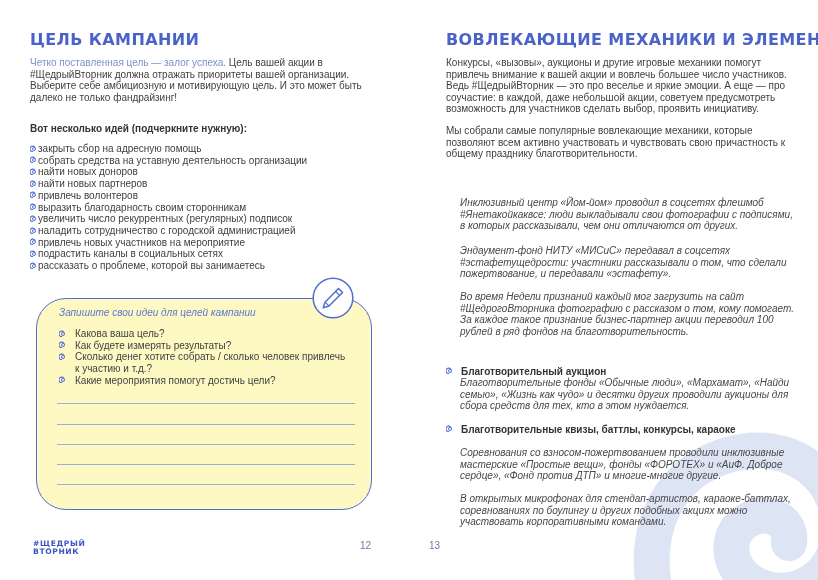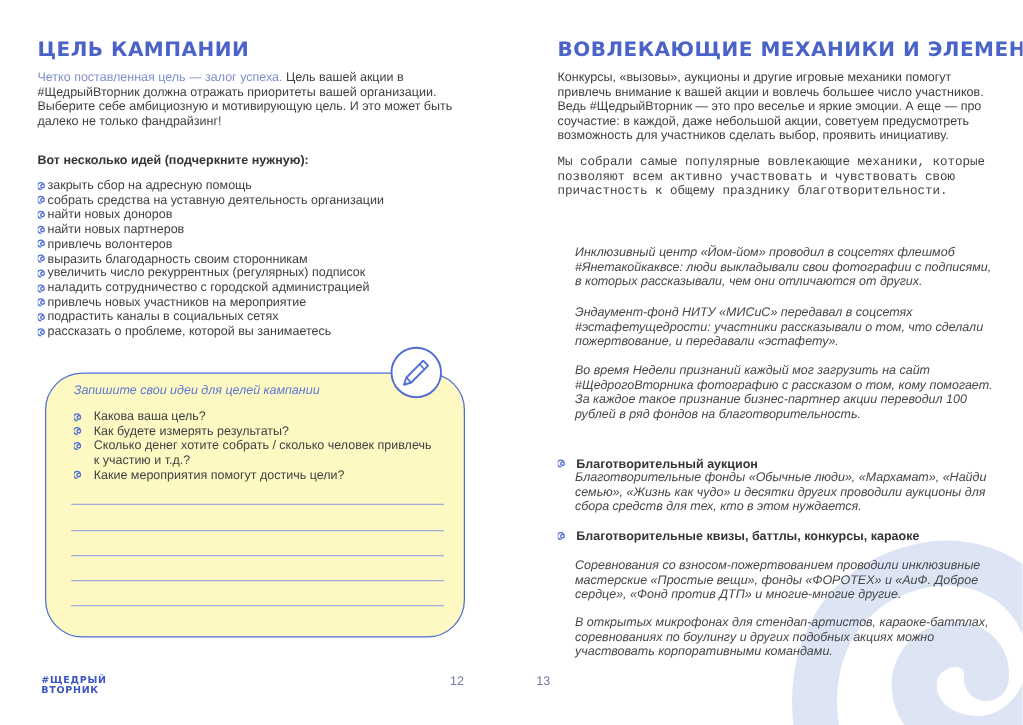--- a/index.html
+++ b/index.html
@@ -206,21 +206,21 @@
     <path d="M26.5 11.5 l4 4 L17 29 l-5.8 1.8 L13 25.2 z" fill="#ffffff" stroke="#4f6ed2" stroke-width="1.5" stroke-linejoin="round"></path>
     <path d="M23.6 14.4 l4 4 M13.1 25.1 l3.8 3.8" fill="none" stroke="#4f6ed2" stroke-width="1.3"></path>
   </svg>
 </div>
 
 <div class="page content-layer" id="page-right">
 
   <h1 class="doc-title">ВОВЛЕКАЮЩИЕ МЕХАНИКИ И ЭЛЕМЕНТЫ</h1>
 
   <p class="abs body-text" style="top:57px;width:348px;">Конкурсы, «вызовы», аукционы и другие игровые механики помогут привлечь внимание к вашей акции и вовлечь большее число участников. Ведь #ЩедрыйВторник — это про веселье и яркие эмоции. А еще — про соучастие: в каждой, даже небольшой акции, советуем предусмотреть возможность для участников сделать выбор, проявить инициативу.</p>
-  <p class="abs body-text" style="top:125px;width:348px;font-family:Liberation Mono, monospace;">Мы собрали самые популярные вовлекающие механики, которые позволяют всем активно участвовать и чувствовать свою причастность к общему празднику благотворительности.</p>
+  <p class="abs body-text" style="top:125px;width:348px;">Мы собрали самые популярные вовлекающие механики, которые позволяют всем активно участвовать и чувствовать свою причастность к общему празднику благотворительности.</p>
 
   <p class="italic-para" style="top:197px;">Инклюзивный центр «Йом-йом» проводил в соцсетях флешмоб #Янетакойкаквсе: люди выкладывали свои фотографии с подписями, в которых рассказывали, чем они отличаются от других.</p>
   <p class="italic-para" style="top:245px;">Эндаумент-фонд НИТУ «МИСиС» передавал в соцсетях #эстафетущедрости: участники рассказывали о том, что сделали пожертвование, и передавали «эстафету».</p>
   <p class="italic-para" style="top:291px;">Во время Недели признаний каждый мог загрузить на сайт #ЩедрогоВторника фотографию с рассказом о том, кому помогает. За каждое такое признание бизнес-партнер акции переводил 100 рублей в ряд фондов на благотворительность.</p>
 
   <h2 class="section-heading" style="top:366px;">
     <svg class="li-icon">
         <use href="#swirl"></use>
       </svg>
     <span>Благотворительный аукцион</span>

